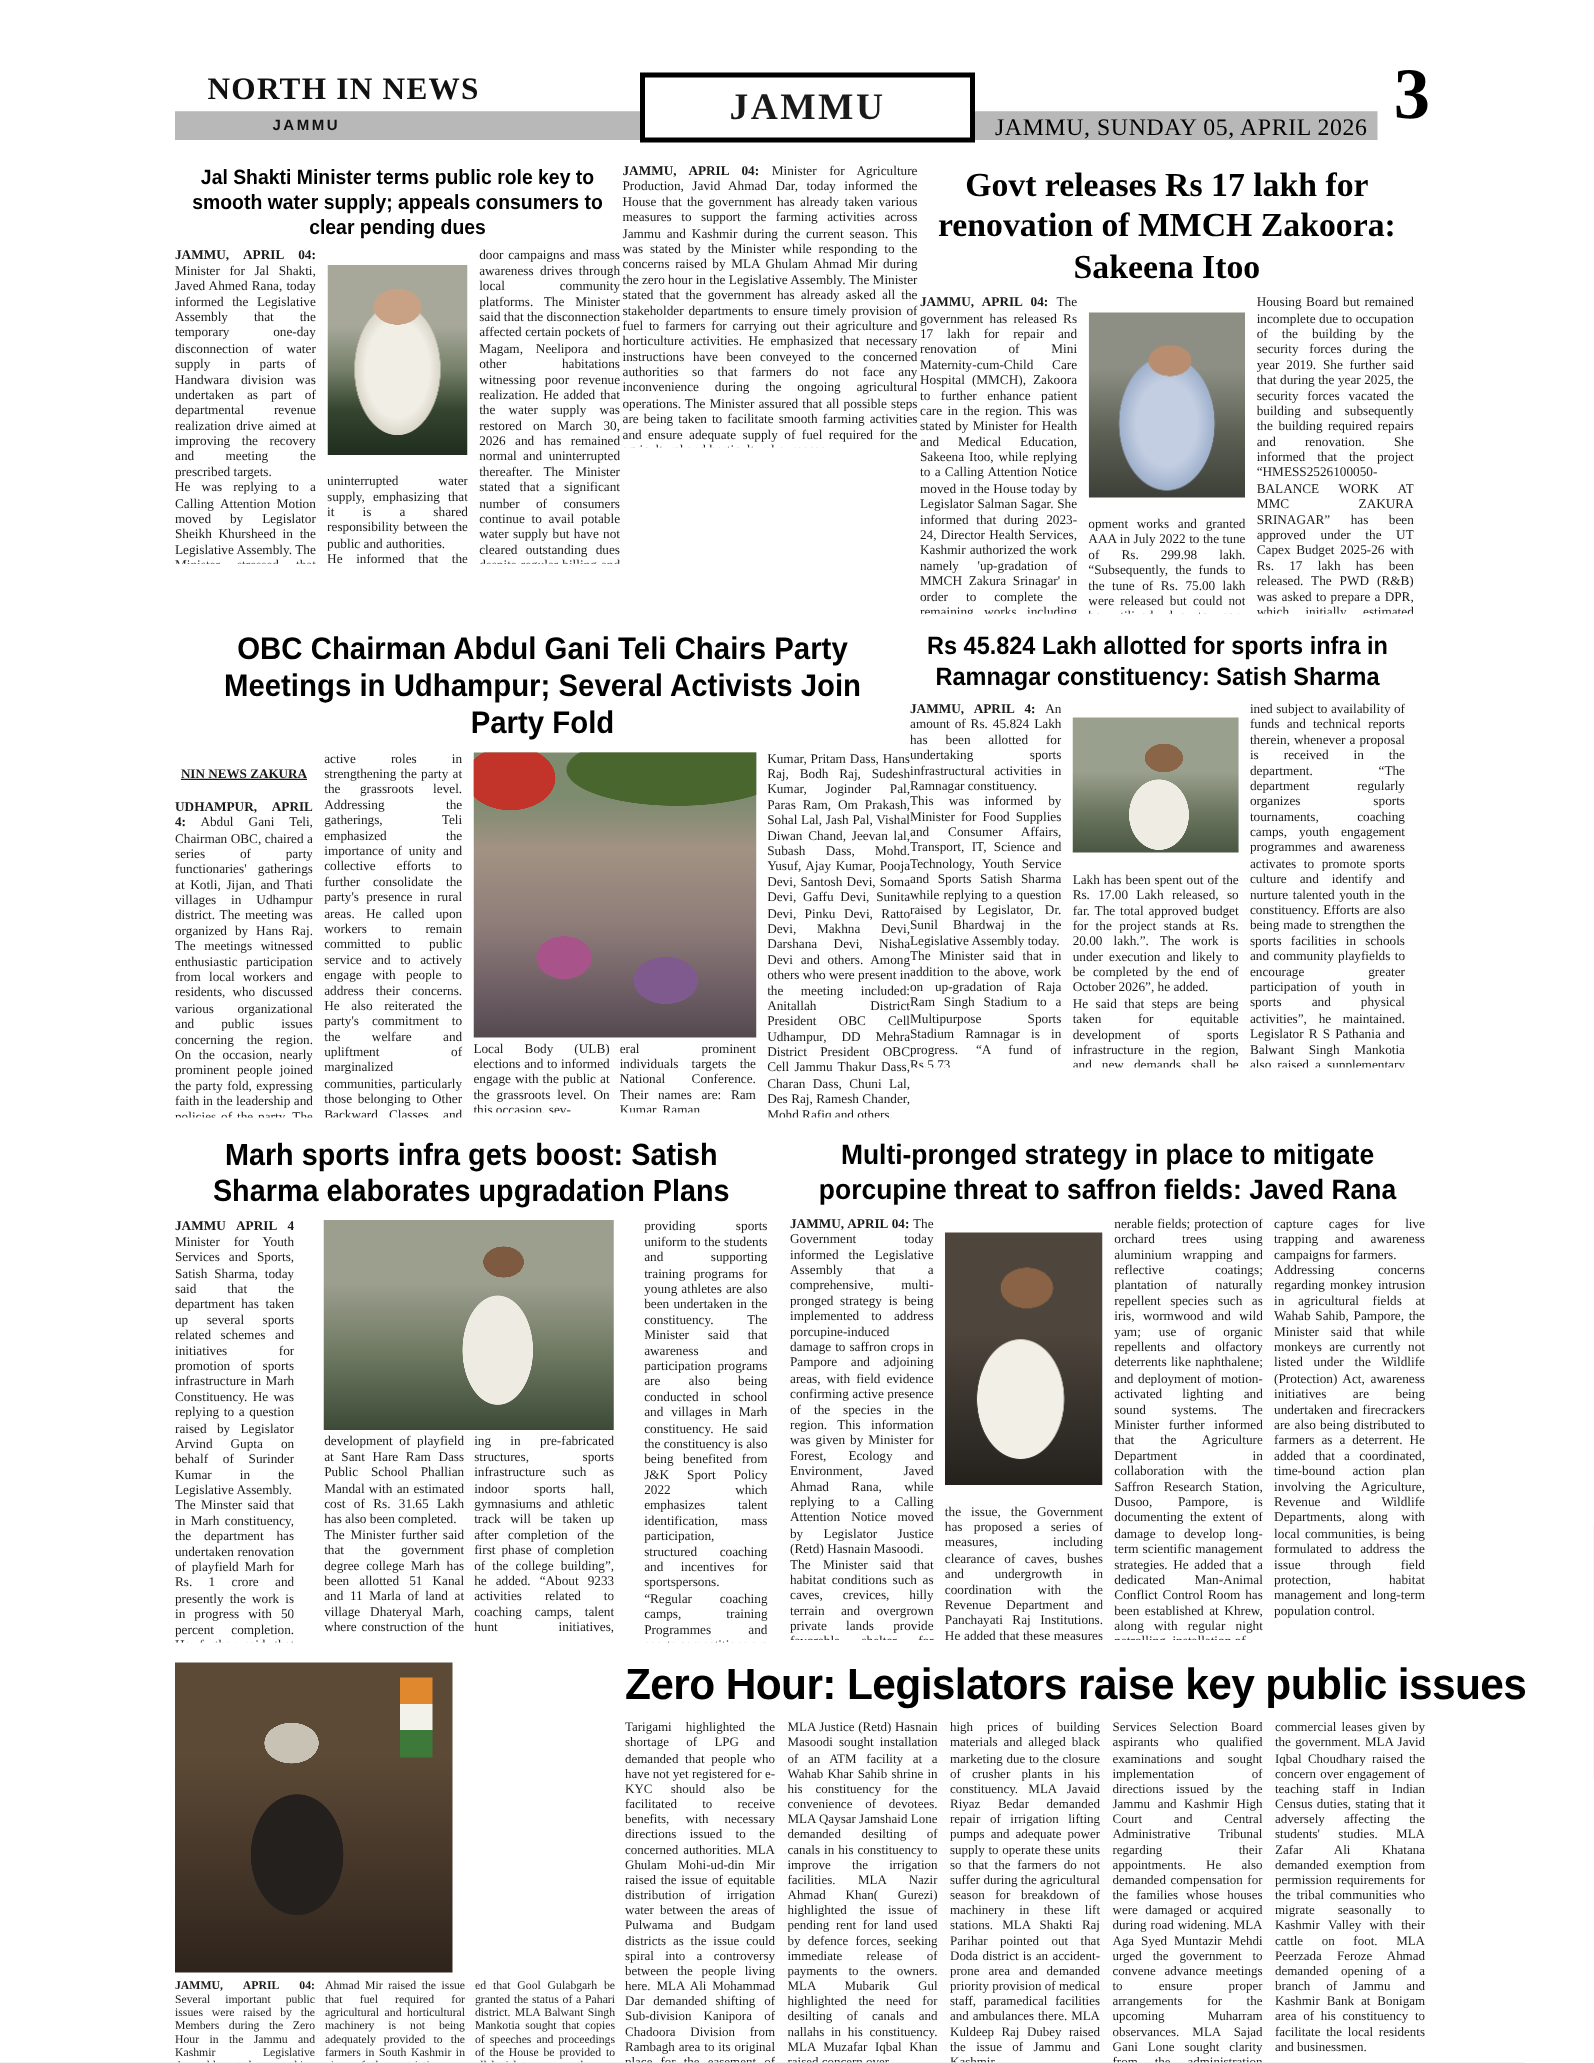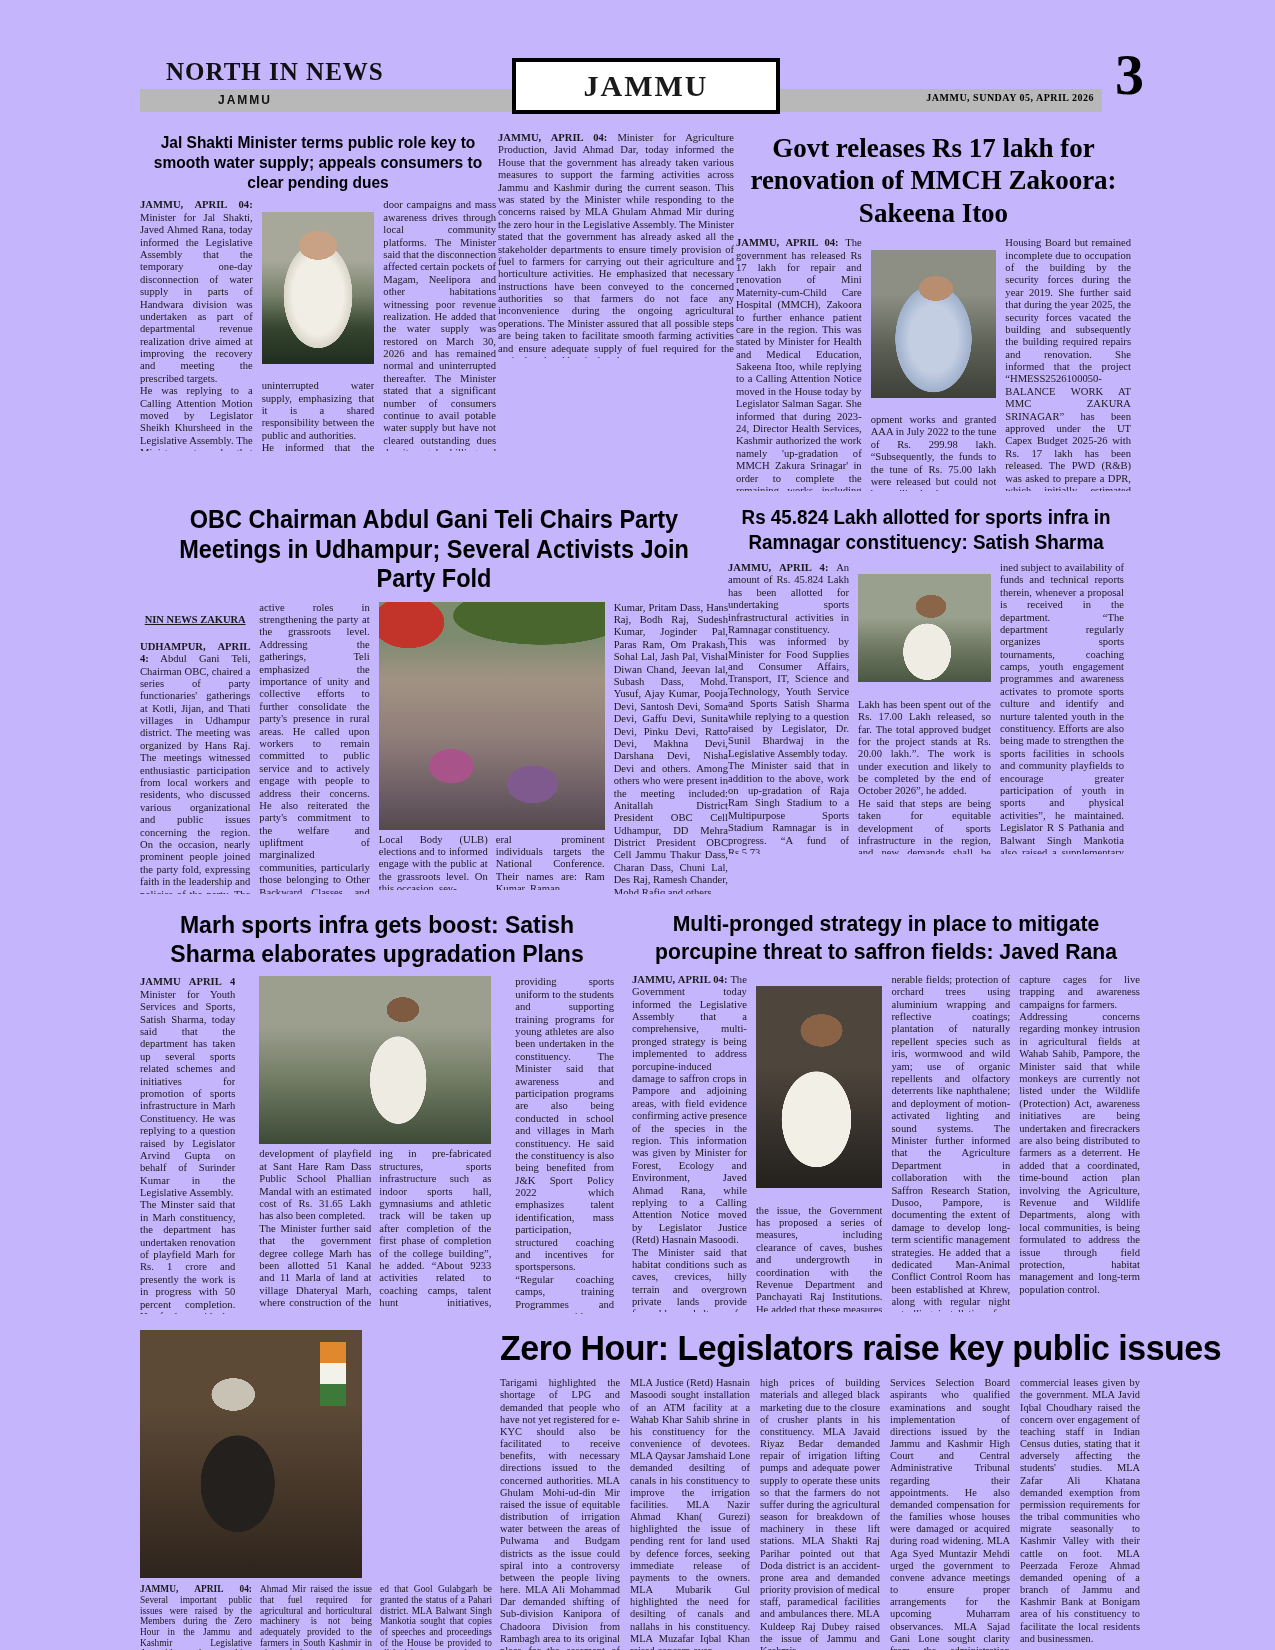--- a/index.html
+++ b/index.html
@@ -1,26 +1,26 @@
 <!DOCTYPE html>
 <html><head>
 <meta charset="utf-8">
 <style>
   *{margin:0;padding:0;box-sizing:border-box}
   html,body{background:#e9e9e9}
   body{font-family:"Liberation Serif",serif;color:#1a1a1a}
-  .sheet{position:relative;width:1275px;height:1650px;background:#c4b5fd;margin:0 auto;overflow:hidden}
+  .sheet{position:relative;width:1275px;height:1650px;background:#ffffff;margin:0 auto;overflow:hidden}
   .content{position:absolute;left:140px;top:58px;width:1000px}
 
   
   .hdr{position:relative;height:64px}
   .masthead{position:absolute;left:26px;top:0;font-weight:bold;font-size:25px;letter-spacing:1px;color:#111}
   .graybar-full{position:absolute;left:0;top:31px;width:962px;height:23px;background:#b8b8b8}
   .gb-sub{position:absolute;left:78px;top:4px;font-family:"Liberation Sans",sans-serif;font-weight:bold;font-size:12px;letter-spacing:2px;color:#111}
-  .gb-date{position:absolute;right:8px;top:3px;font-weight:bold;font-size:10px;letter-spacing:.5px;color:#000}
+  .gb-date{position:absolute;right:8px;top:3px;font-weight:normal;font-size:19px;letter-spacing:.5px;color:#000}
   .centerbox{position:absolute;left:372px;top:0;width:268px;height:56px;border:4px solid #000;background:#fff;z-index:2;
              text-align:center;font-weight:bold;font-size:30px;line-height:48px;letter-spacing:2px}
   .pageno{position:absolute;right:-4px;top:-12px;width:42px;font-weight:bold;font-size:58px;line-height:1;color:#000;text-align:right}
 
   
   .row{display:flex}
   .a-head{font-family:"Liberation Sans",sans-serif;font-weight:bold;color:#000;text-align:center;transform:scaleX(.94)}
   .a-head.serif{font-family:"Liberation Serif",serif;transform:none}
   .cols{display:flex}
   .col{text-align:justify;font-size:10.6px;line-height:1.17;overflow:hidden;white-space:pre-line}

